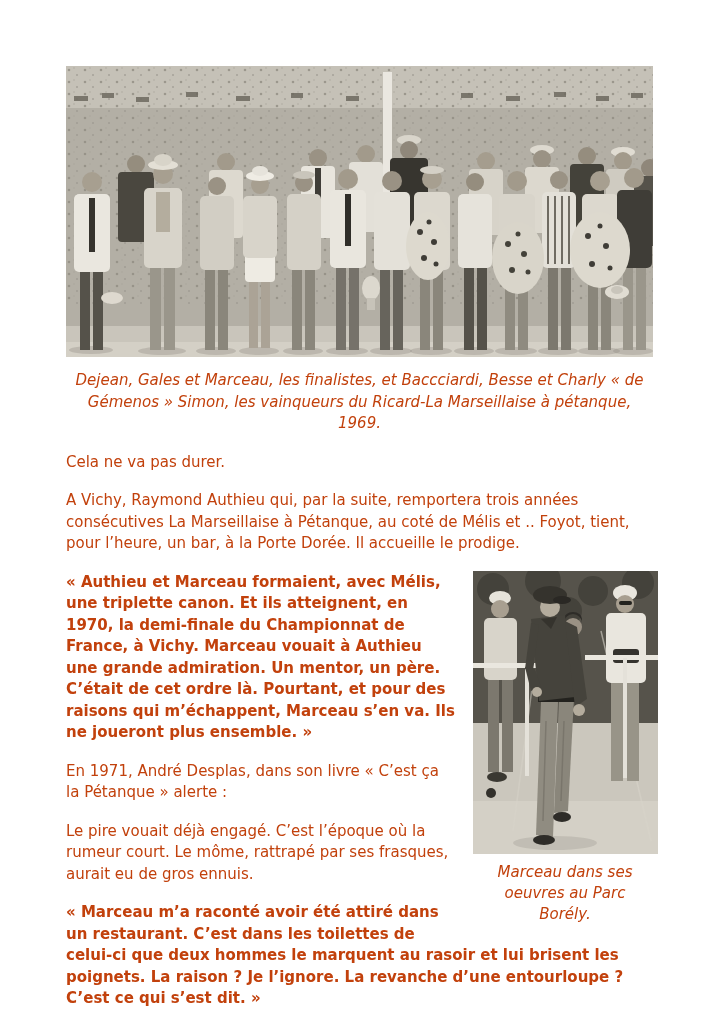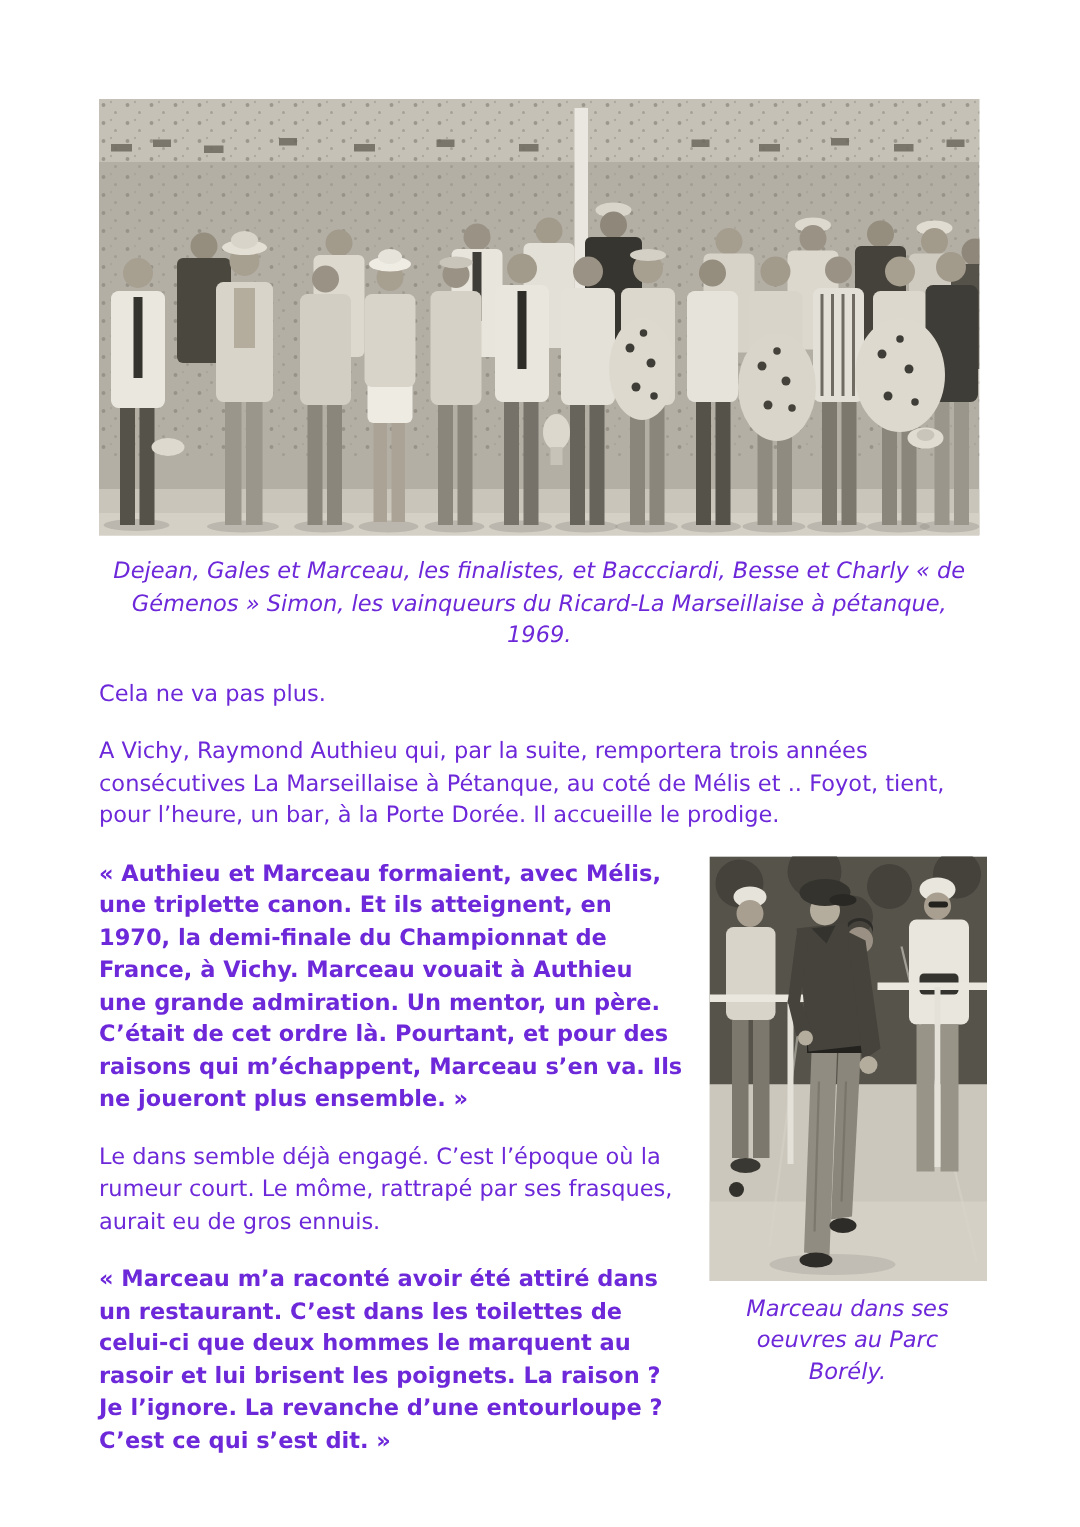--- a/index.html
+++ b/index.html
@@ -5,21 +5,21 @@
   html,body{margin:0;padding:0;background:#ffffff;}
   .page{
     position:relative;
     width:720px;height:1018px;
     box-sizing:border-box;
     padding:66px 60px 0 66px;
     background:#ffffff;
     font-family:"DejaVu Sans","Liberation Sans",sans-serif;
     font-size:15px;
     line-height:21.5px;
-    color:#6d28d9;
+    color:#c2410c;
     overflow:hidden;
   }
   .photo-top{margin:0;padding:0;width:587px;height:291px;}
   .photo-top svg{display:block;}
   .caption{font-style:italic;}
   .caption-top{
     width:587px;
     margin:13px 0 0 0;
     text-align:center;
     line-height:21.5px;
@@ -234,21 +234,21 @@
             <circle cx="526" cy="198" r="3"></circle>
             <circle cx="544" cy="202" r="2.5"></circle>
             <circle cx="534" cy="160" r="2.5"></circle>
           </g>
       </g>
     </svg>
   </figure>
 
   <div class="caption caption-top">Dejean, Gales et Marceau, les finalistes, et Baccciardi, Besse et Charly « de Gémenos » Simon, les vainqueurs du Ricard-La Marseillaise à pétanque, 1969.</div>
 
-  <p>Cela ne va pas plus.</p>
+  <p>Cela ne va pas durer.</p>
 
   <p>A Vichy, Raymond Authieu qui, par la suite, remportera trois années consécutives La Marseillaise à Pétanque, au coté de Mélis et .. Foyot, tient, pour l’heure, un bar, à la Porte Dorée. Il accueille le prodige.</p>
 
   <figure class="figure-side">
     <svg viewBox="0 0 185 283" width="185" height="283">
 
       <rect width="185" height="283" fill="#c8c4ba"></rect>
       <rect width="185" height="152" fill="#56534b"></rect>
       <g fill="#44423b">
           <circle cx="20" cy="18" r="16"></circle>
@@ -312,19 +312,20 @@
 
       <circle cx="77" cy="36" r="10" fill="#b4ac9d"></circle>
       <ellipse cx="77" cy="24" rx="17" ry="9" fill="#35332d"></ellipse>
       <ellipse cx="89" cy="29" rx="9" ry="4" fill="#2a2824"></ellipse>
     </svg>
     <figcaption class="caption">Marceau dans ses oeuvres au Parc Borély.</figcaption>
   </figure>
 
   <p class="bold">« Authieu et Marceau formaient, avec Mélis, une triplette canon. Et ils atteignent, en 1970, la demi-finale du Championnat de France, à Vichy. Marceau vouait à Authieu une grande admiration. Un mentor, un père. C’était de cet ordre là. Pourtant, et pour des raisons qui m’échappent, Marceau s’en va. Ils ne joueront plus ensemble. »</p>
 
-
-
-  <p>Le dans semble déjà engagé. C’est l’époque où la rumeur court. Le môme, rattrapé par ses frasques, aurait eu de gros ennuis.</p>
+  <p>En 1971, André Desplas, dans son livre « C’est ça la Pétanque » alerte :</p>
+
+
+  <p>Le pire vouait déjà engagé. C’est l’époque où la rumeur court. Le môme, rattrapé par ses frasques, aurait eu de gros ennuis.</p>
 
   <p class="bold">« Marceau m’a raconté avoir été attiré dans un restaurant. C’est dans les toilettes de celui-ci que deux hommes le marquent au rasoir et lui brisent les poignets. La raison ? Je l’ignore. La revanche d’une entourloupe ? C’est ce qui s’est dit. »</p>
 
 </div>
 
 </body></html>

